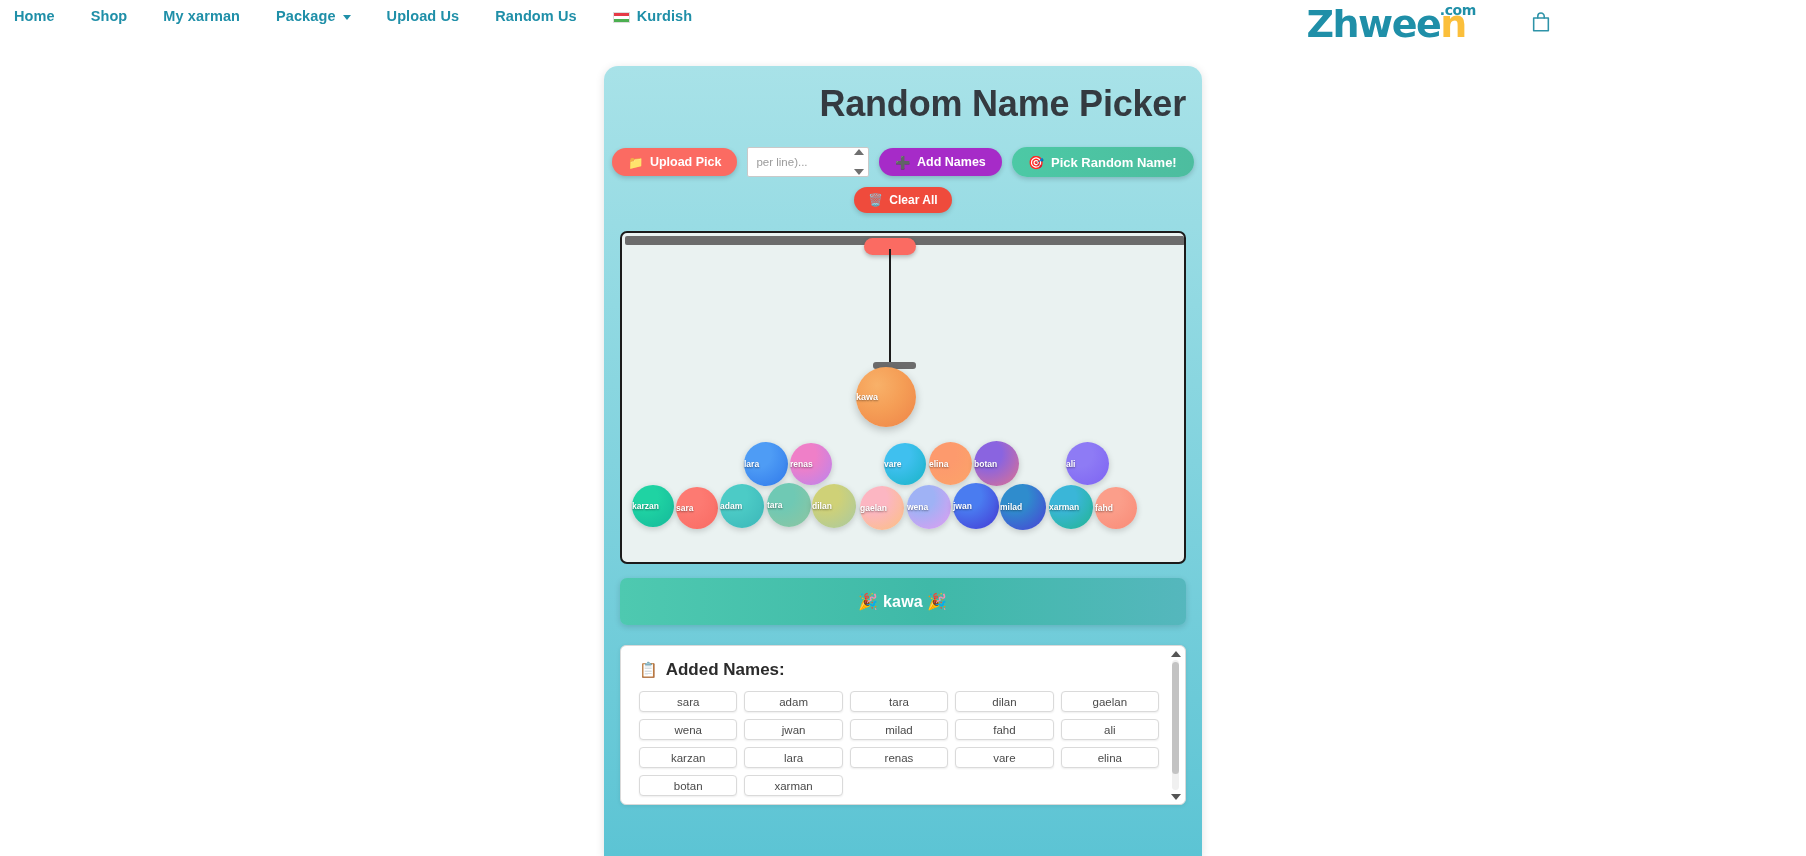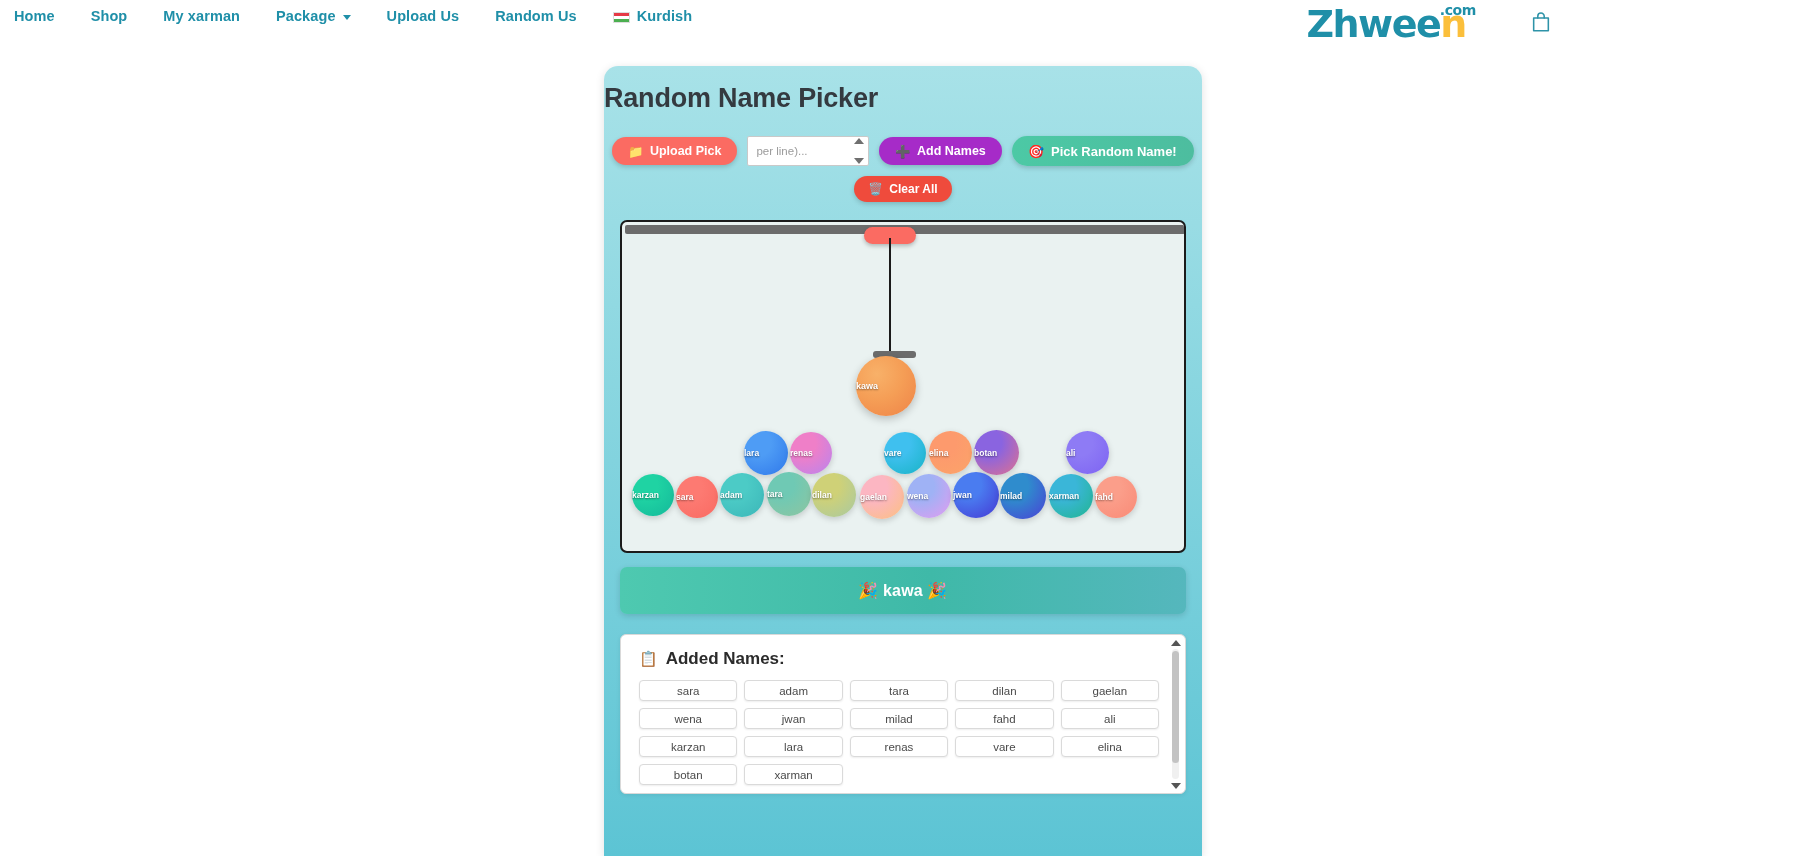--- a/index.html
+++ b/index.html
@@ -92,23 +92,23 @@
   .card {
     position: absolute;
     left: 604px; top: 66px;
     width: 598px; height: 790px;
     background: linear-gradient(to bottom, #a8e2e8 0%, #5cc4d4 100%);
     border-radius: 14px 14px 0 0;
     box-shadow: 0 2px 10px rgba(0,0,0,.12);
     overflow: hidden;
   }
   .card-title {
-    margin: 17px 0 0 0;
-    text-align: left;
-    font-size: 27px;
+    margin: 17px 16px 0 0;
+    text-align: right;
+    font-size: 36px;
     font-weight: bold;
     color: #343a40;
     letter-spacing: -.2px;
   }
 
   
   .controls {
     display: flex;
     justify-content: center;
     align-items: center;

